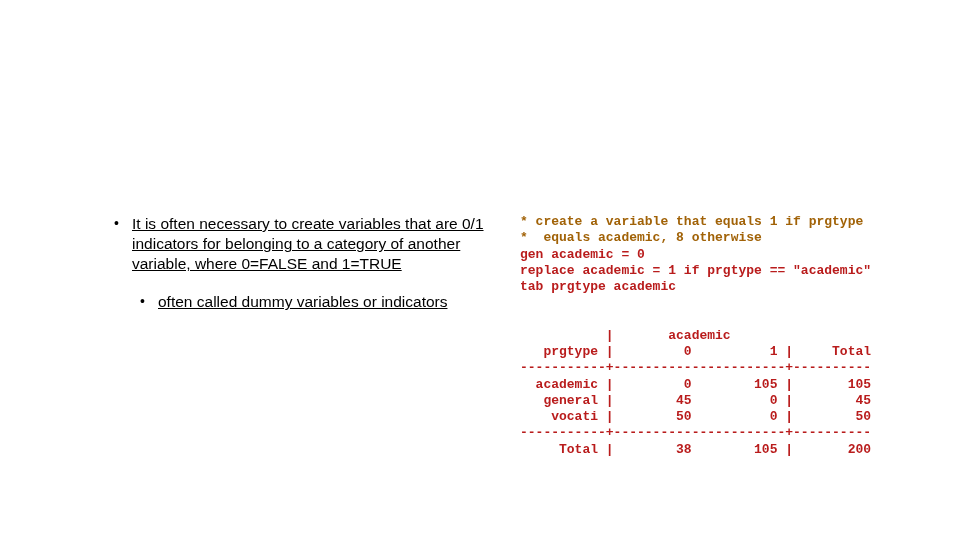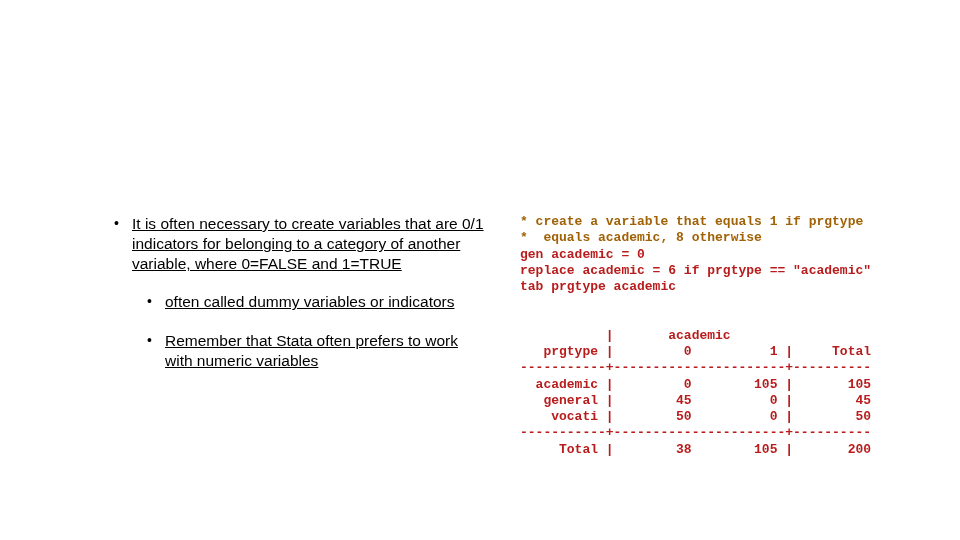--- a/index.html
+++ b/index.html
@@ -72,21 +72,21 @@
     content: "•";
     position: absolute;
     left: 4px;
     top: 0;
     color: #000;
     font-size: 14px;
   }
   ul.inner {
     list-style: none;
     padding: 0;
-    margin: 15px;
+    margin: 8px;
     margin-top: 0;
   }
   ul.inner > li {
     position: relative;
     padding-left: 22px;
     margin-bottom: 18px;
   }
   ul.inner > li::before {
     content: "•";
     position: absolute;
@@ -109,29 +109,28 @@
 
   <div class="content">
 
     <div class="left-col">
       <ul class="outer">
         <li>It is often necessary to create variables that are 0/1 indicators for belonging to a category of another variable, where 0=FALSE and 1=TRUE</li>
       </ul>
       <div class="inner-wrap">
         <ul class="inner">
           <li>often called dummy variables or indicators</li>
-          <li>Remember that Stata often prefers to work with numeric variables</li>
         </ul>
       </div>
     </div>
 
     <div class="right-col"><span class="code-comment">* create a variable that equals 1 if prgtype</span>
 <span class="code-comment">*  equals academic, 8 otherwise</span>
 <span class="code-cmd">gen academic = 0</span>
-<span class="code-cmd">replace academic = 6 if prgtype == "academic"</span>
+<span class="code-cmd">replace academic = 1 if prgtype == "academic"</span>
 <span class="code-cmd">tab prgtype academic</span>
 
 
 <span class="code-cmd">           |       academic</span>
 <span class="code-cmd">   prgtype |         0          1 |     Total</span>
 <span class="code-cmd">-----------+----------------------+----------</span>
 <span class="code-cmd">  academic |         0        105 |       105</span>
 <span class="code-cmd">   general |        45          0 |        45</span>
 <span class="code-cmd">    vocati |        50          0 |        50</span>
 <span class="code-cmd">-----------+----------------------+----------</span>

